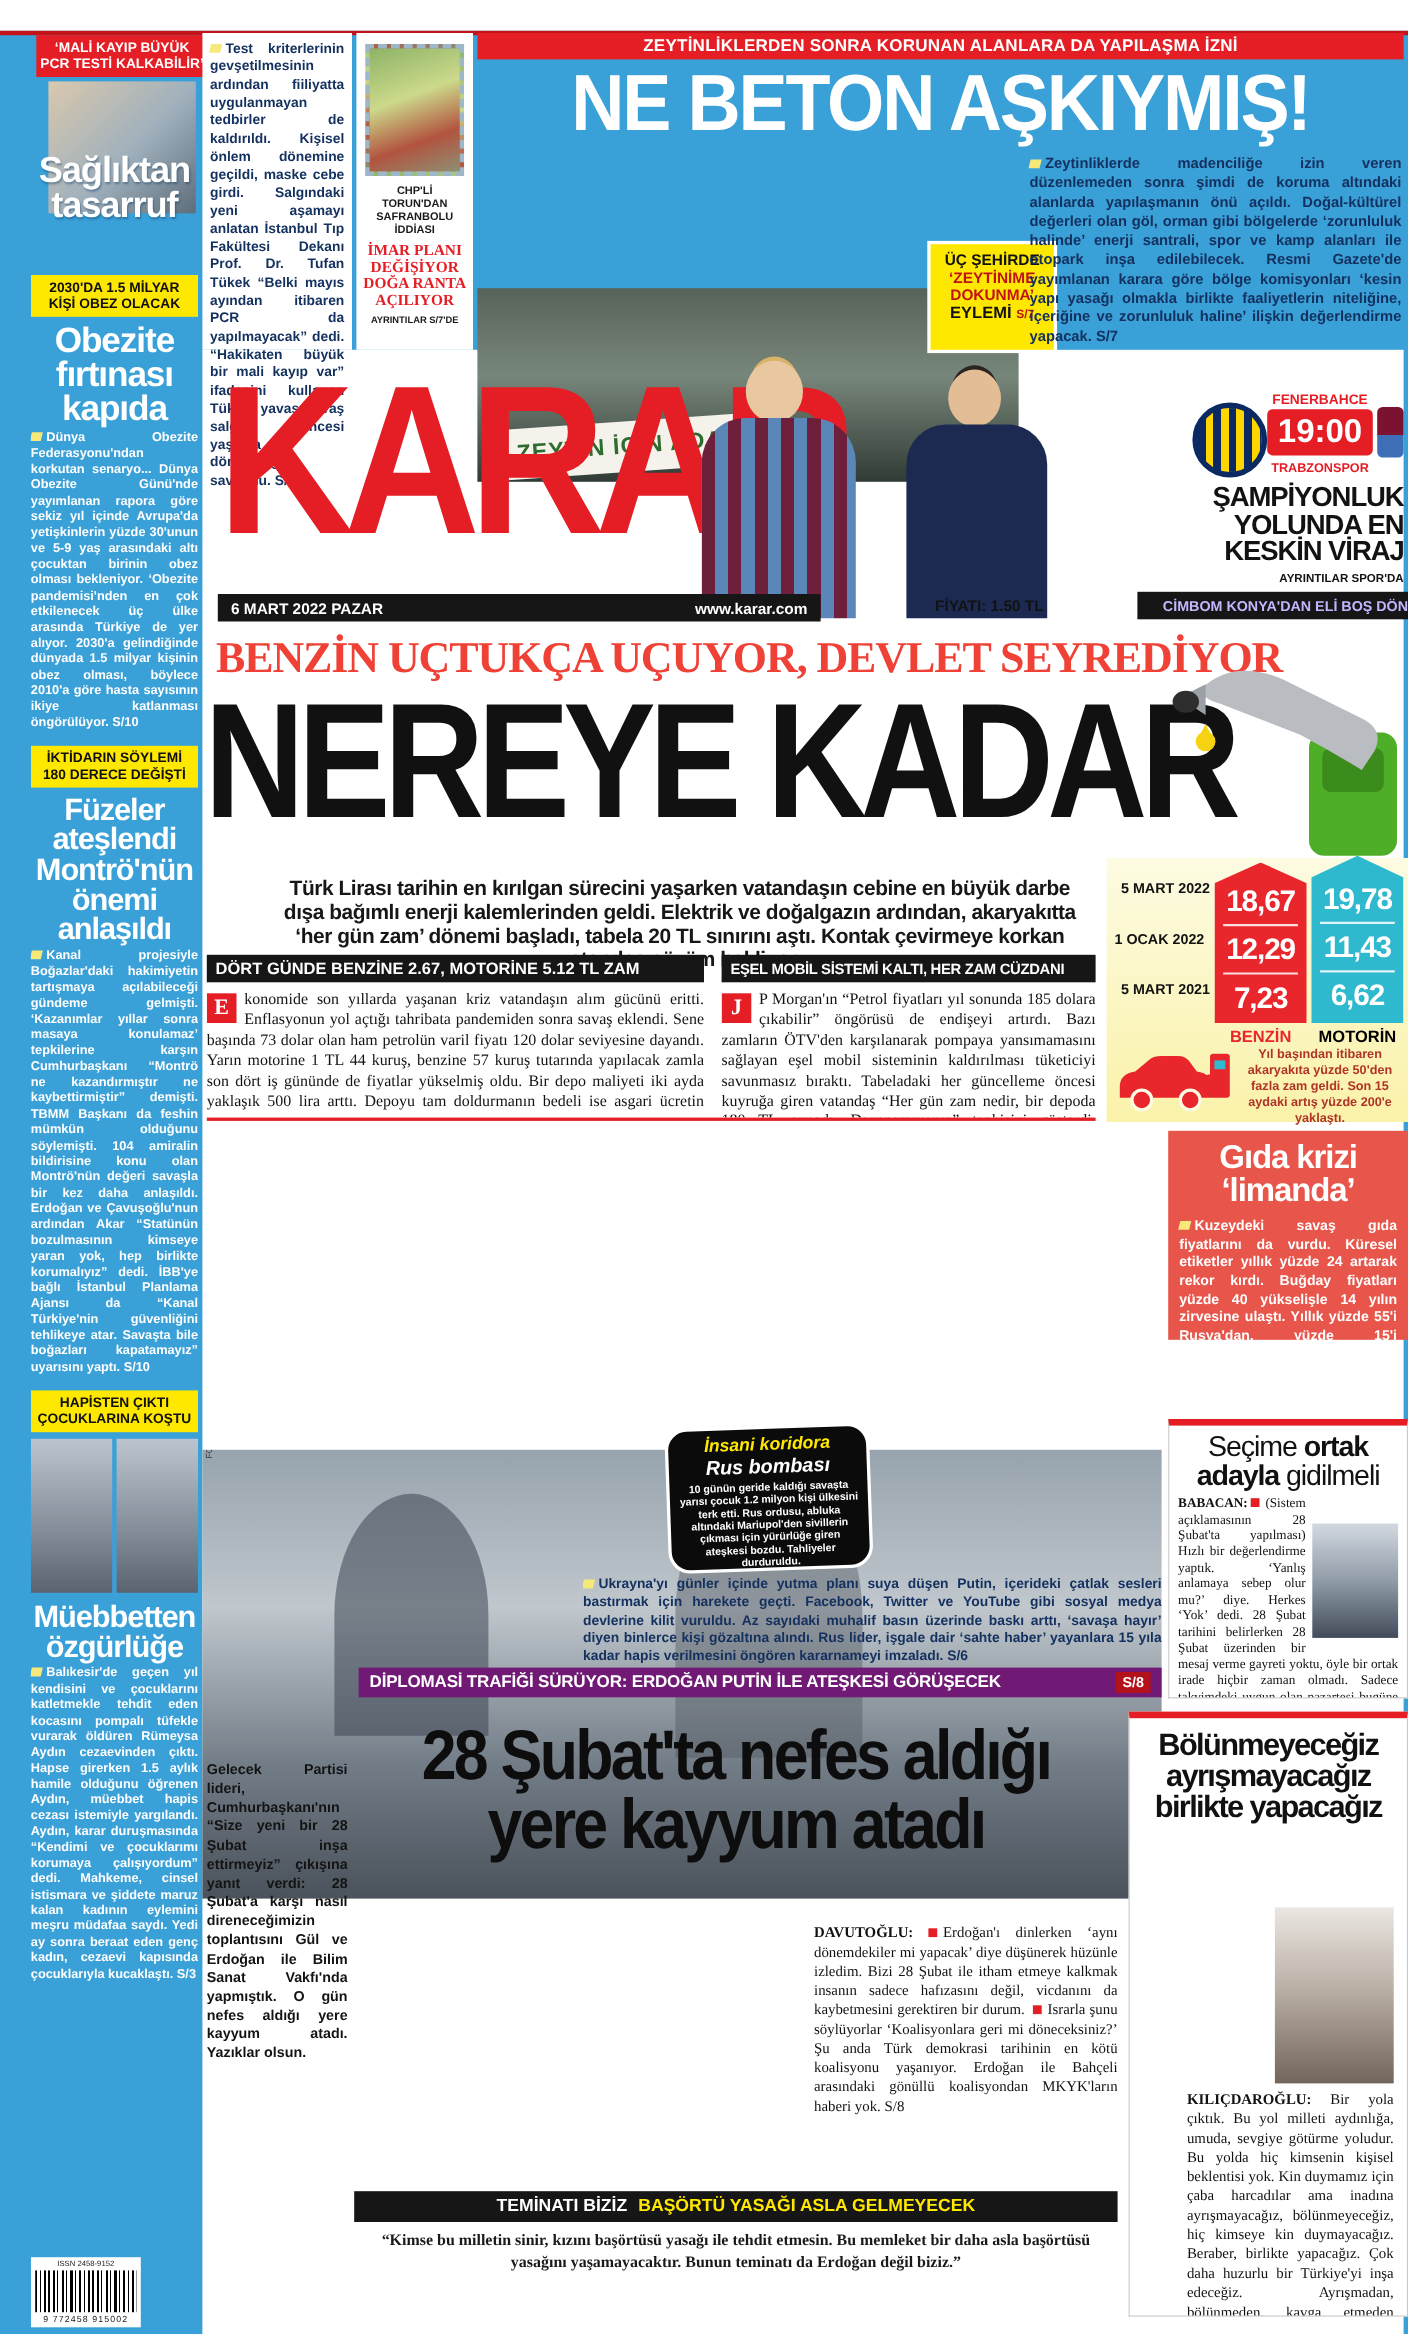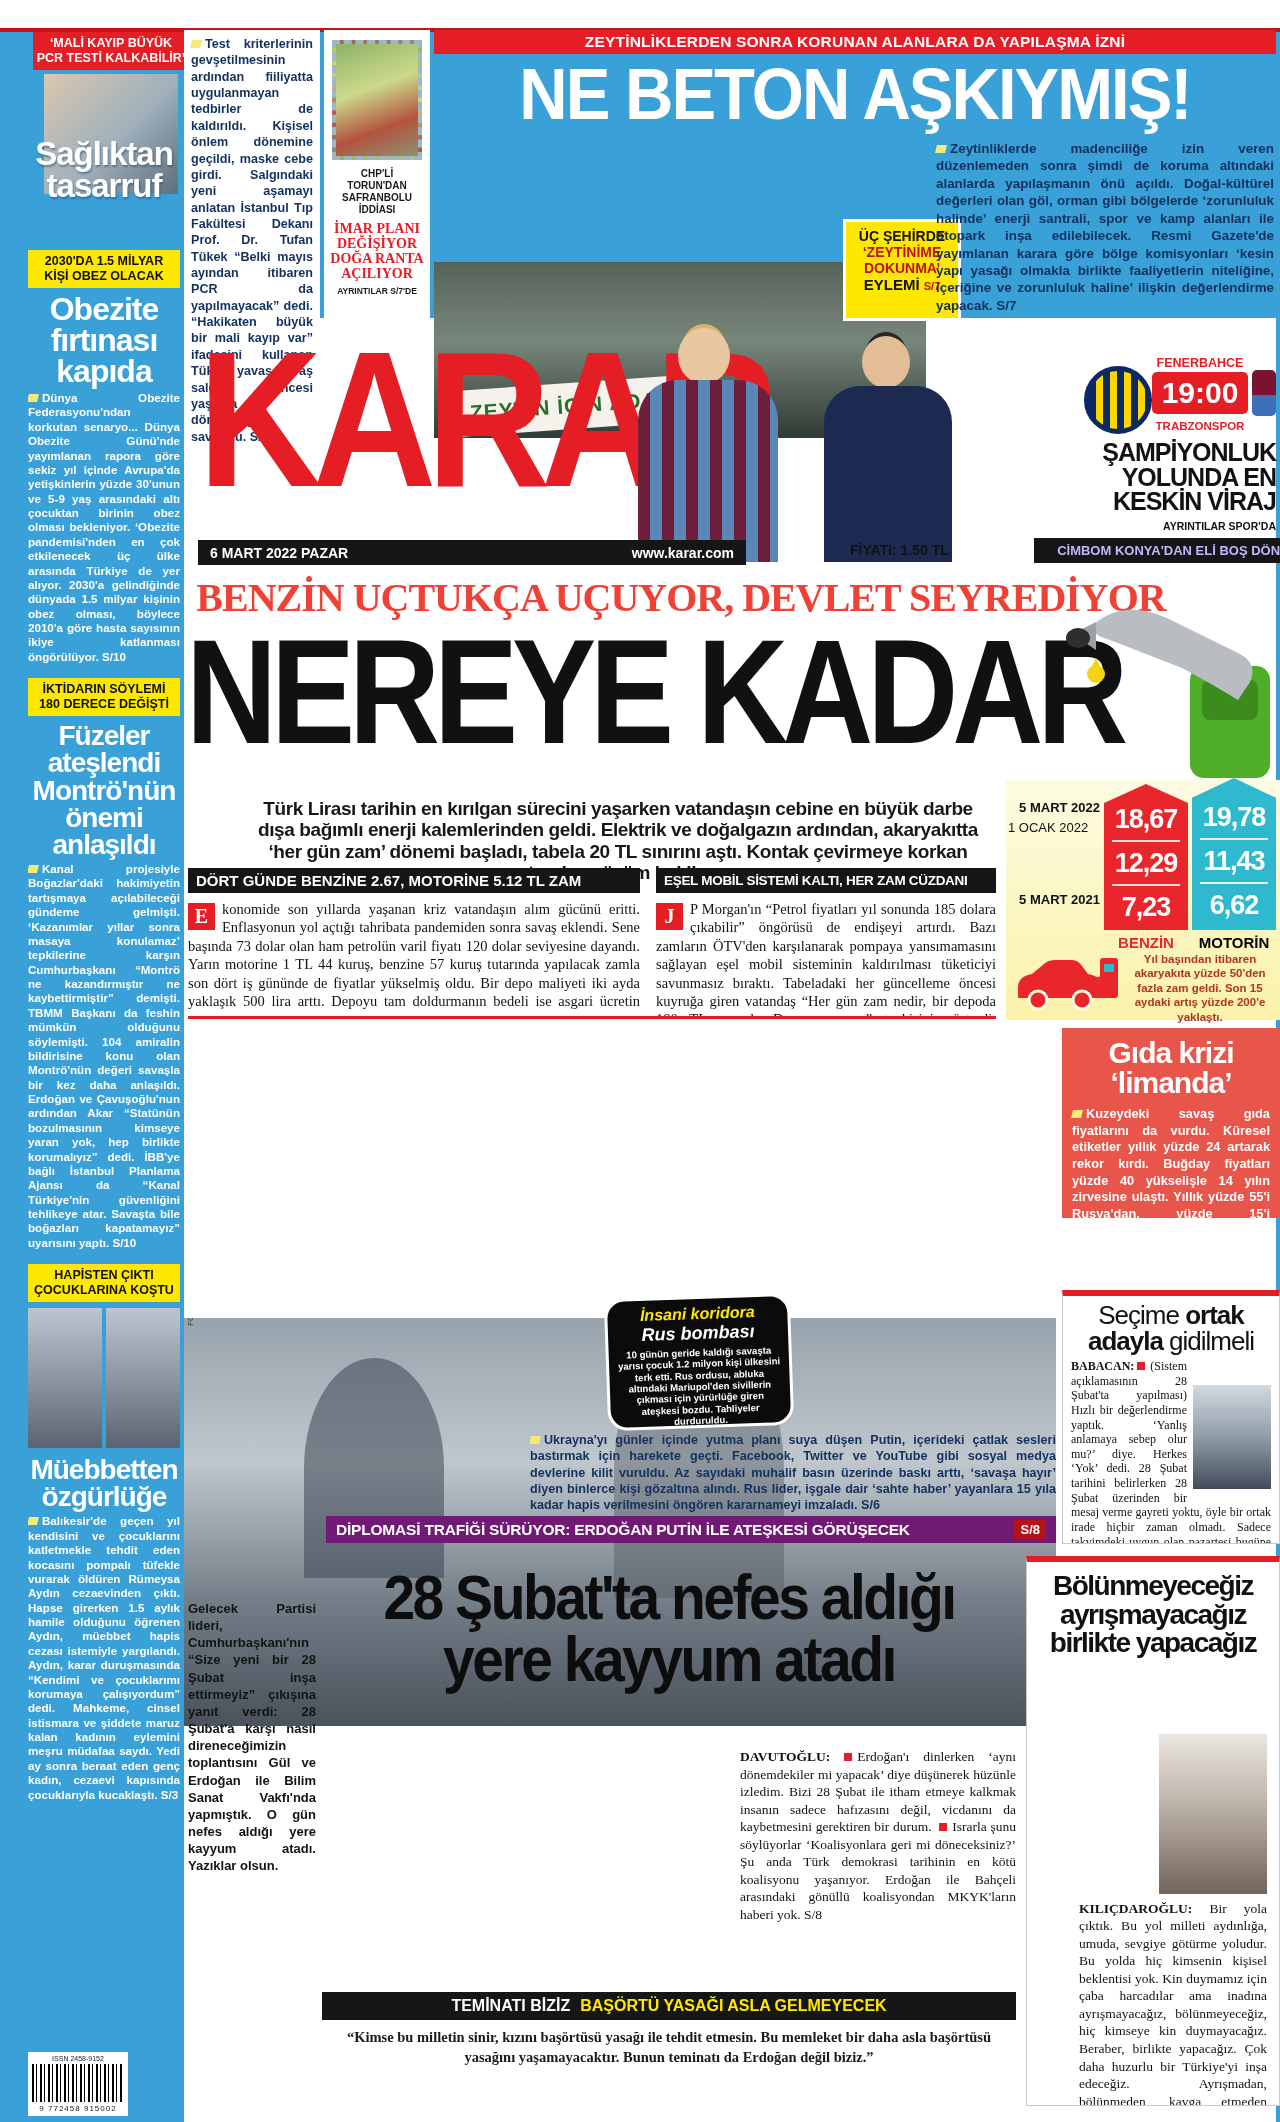--- a/index.html
+++ b/index.html
@@ -172,21 +172,21 @@
   </div>
 
   <div class="abs bar-black" style="left:656px;top:868px;width:340px;height:25px;font-size:13.5px;line-height:25px;padding-left:8px;box-sizing:border-box;letter-spacing:-0.3px;">EŞEL MOBİL SİSTEMİ KALTI, HER ZAM CÜZDANI ERİTTİ</div>
   <div class="abs serif" style="left:656px;top:900px;width:340px;height:116px;overflow:hidden;">
     <span class="dropcap">J</span><span>P Morgan'ın “Petrol fiyatları yıl sonunda 185 dolara çıkabilir” öngörüsü de endişeyi artırdı. Bazı zamların ÖTV'den karşılanarak pompaya yansımamasını sağlayan eşel mobil sisteminin kaldırılması tüketiciyi savunmasız bıraktı. Tabeladaki her güncelleme öncesi kuyruğa giren vatandaş “Her gün zam nedir, bir depoda 180 TL oynadı. Dayanamıyoruz” tepkisini gösterdi. Esnafın kontak kapatacak noktaya geldiğini belirten İETT Genel Müdürü Bilgili “Akaryakıttaki KDV ve ÖTV acilen kaldırılmalı” dedi. S/4</span>
   </div>
   <div class="abs" style="left:188px;top:1016px;width:808px;height:3px;background:#e51e25;"></div>
 
   <div class="abs" style="left:1006px;top:780px;width:274px;height:240px;background:linear-gradient(180deg,#fdfbe2,#faf2a9);"></div>
   <div class="abs" style="left:1008px;top:800px;width:92px;text-align:right;font-weight:800;font-size:13px;color:#111;">5 MART 2022</div>
-  <div class="abs" style="left:1008px;top:820px;width:92px;text-align:left;font-weight:400;font-size:13px;color:#111;">1 OCAK 2022</div>
+  <div class="abs" style="left:1008px;top:846px;width:92px;text-align:center;font-weight:700;font-size:13px;color:#111;">1 OCAK 2022</div>
   <div class="abs" style="left:1008px;top:892px;width:92px;text-align:right;font-weight:800;font-size:13px;color:#111;">5 MART 2021</div>
   <div class="abs pent" style="left:1104px;top:784px;width:84px;height:146px;background:#e8262c;padding-top:14px;box-sizing:border-box;">
     <div class="v">18,67</div>
     <div class="v">12,29</div>
     <div class="v">7,23</div>
   </div>
   <div class="abs pent" style="left:1192px;top:778px;width:84px;height:152px;background:#2fb9cf;padding-top:18px;box-sizing:border-box;">
     <div class="v">19,78</div>
     <div class="v">11,43</div>
     <div class="v">6,62</div>

